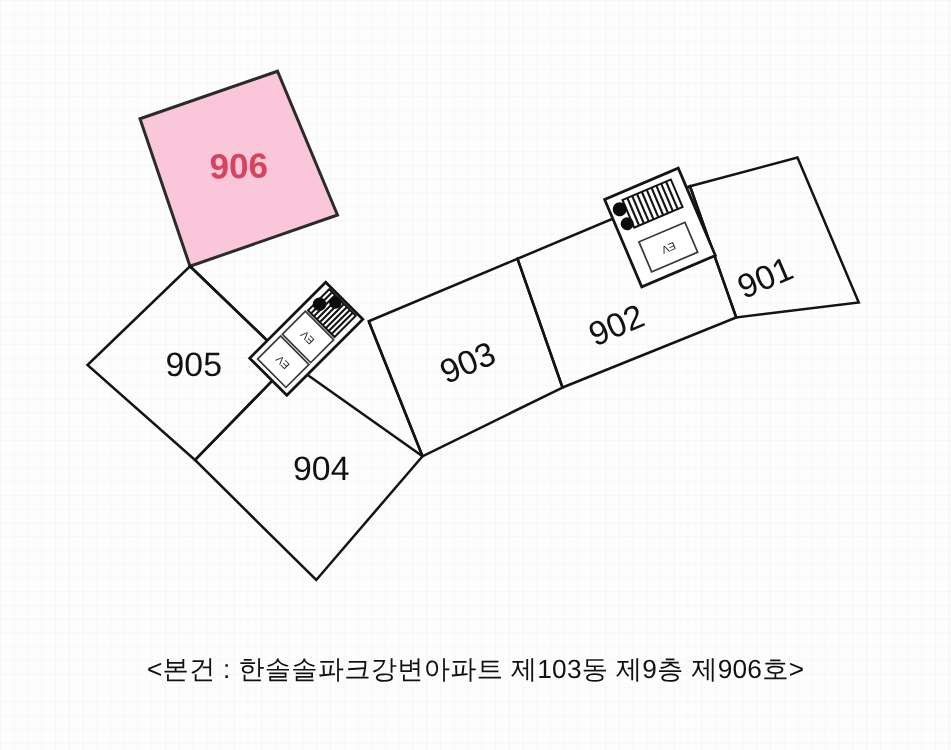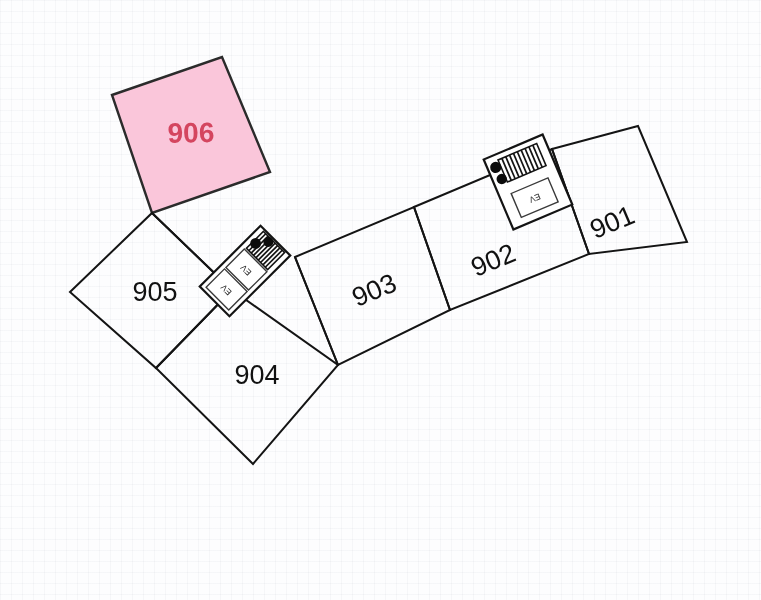--- a/index.html
+++ b/index.html
@@ -160,14 +160,15 @@
     <g id="labels-layer">
         <text x="191" y="135" class="unit-label subject-label" transform="rotate(-1 191 135)">906</text>
         <text x="155" y="294" class="unit-label" transform="rotate(0 155 294)">905</text>
         <text x="257" y="377" class="unit-label" transform="rotate(0 257 377)">904</text>
         <text x="375" y="292" class="unit-label" transform="rotate(-23 375 292)">903</text>
         <text x="494" y="262" class="unit-label" transform="rotate(-23 494 262)">902</text>
         <text x="613" y="224" class="unit-label" transform="rotate(-23 613 224)">901</text>
       </g>
   </svg>
 
+  <div id="caption">&lt;본건 : 한솔솔파크강변아파트 제103동 제9층 제906호&gt;</div>
 
 </div>
 
 </body></html>

